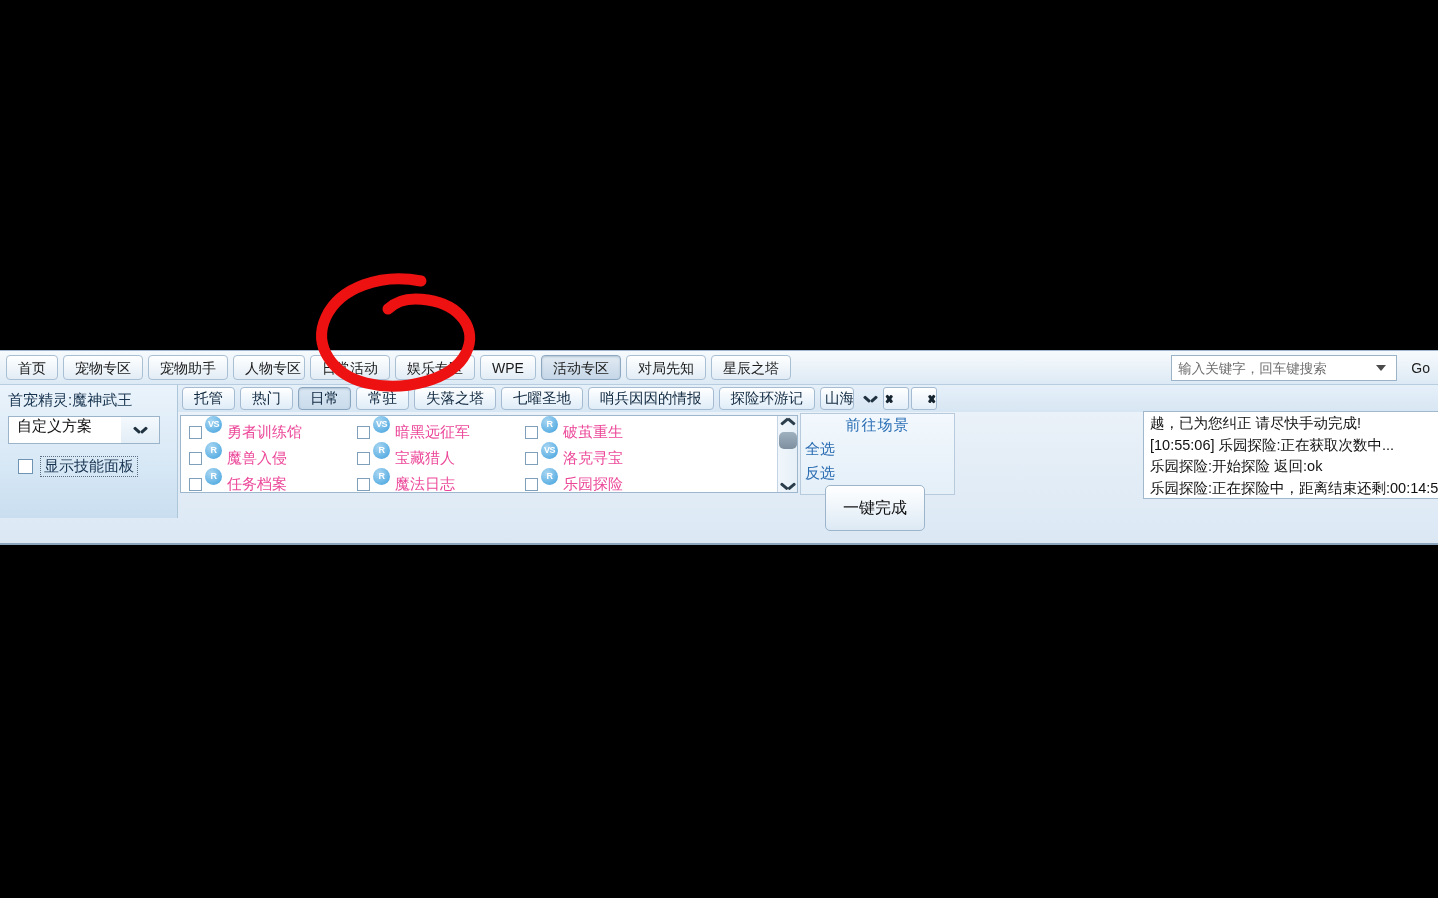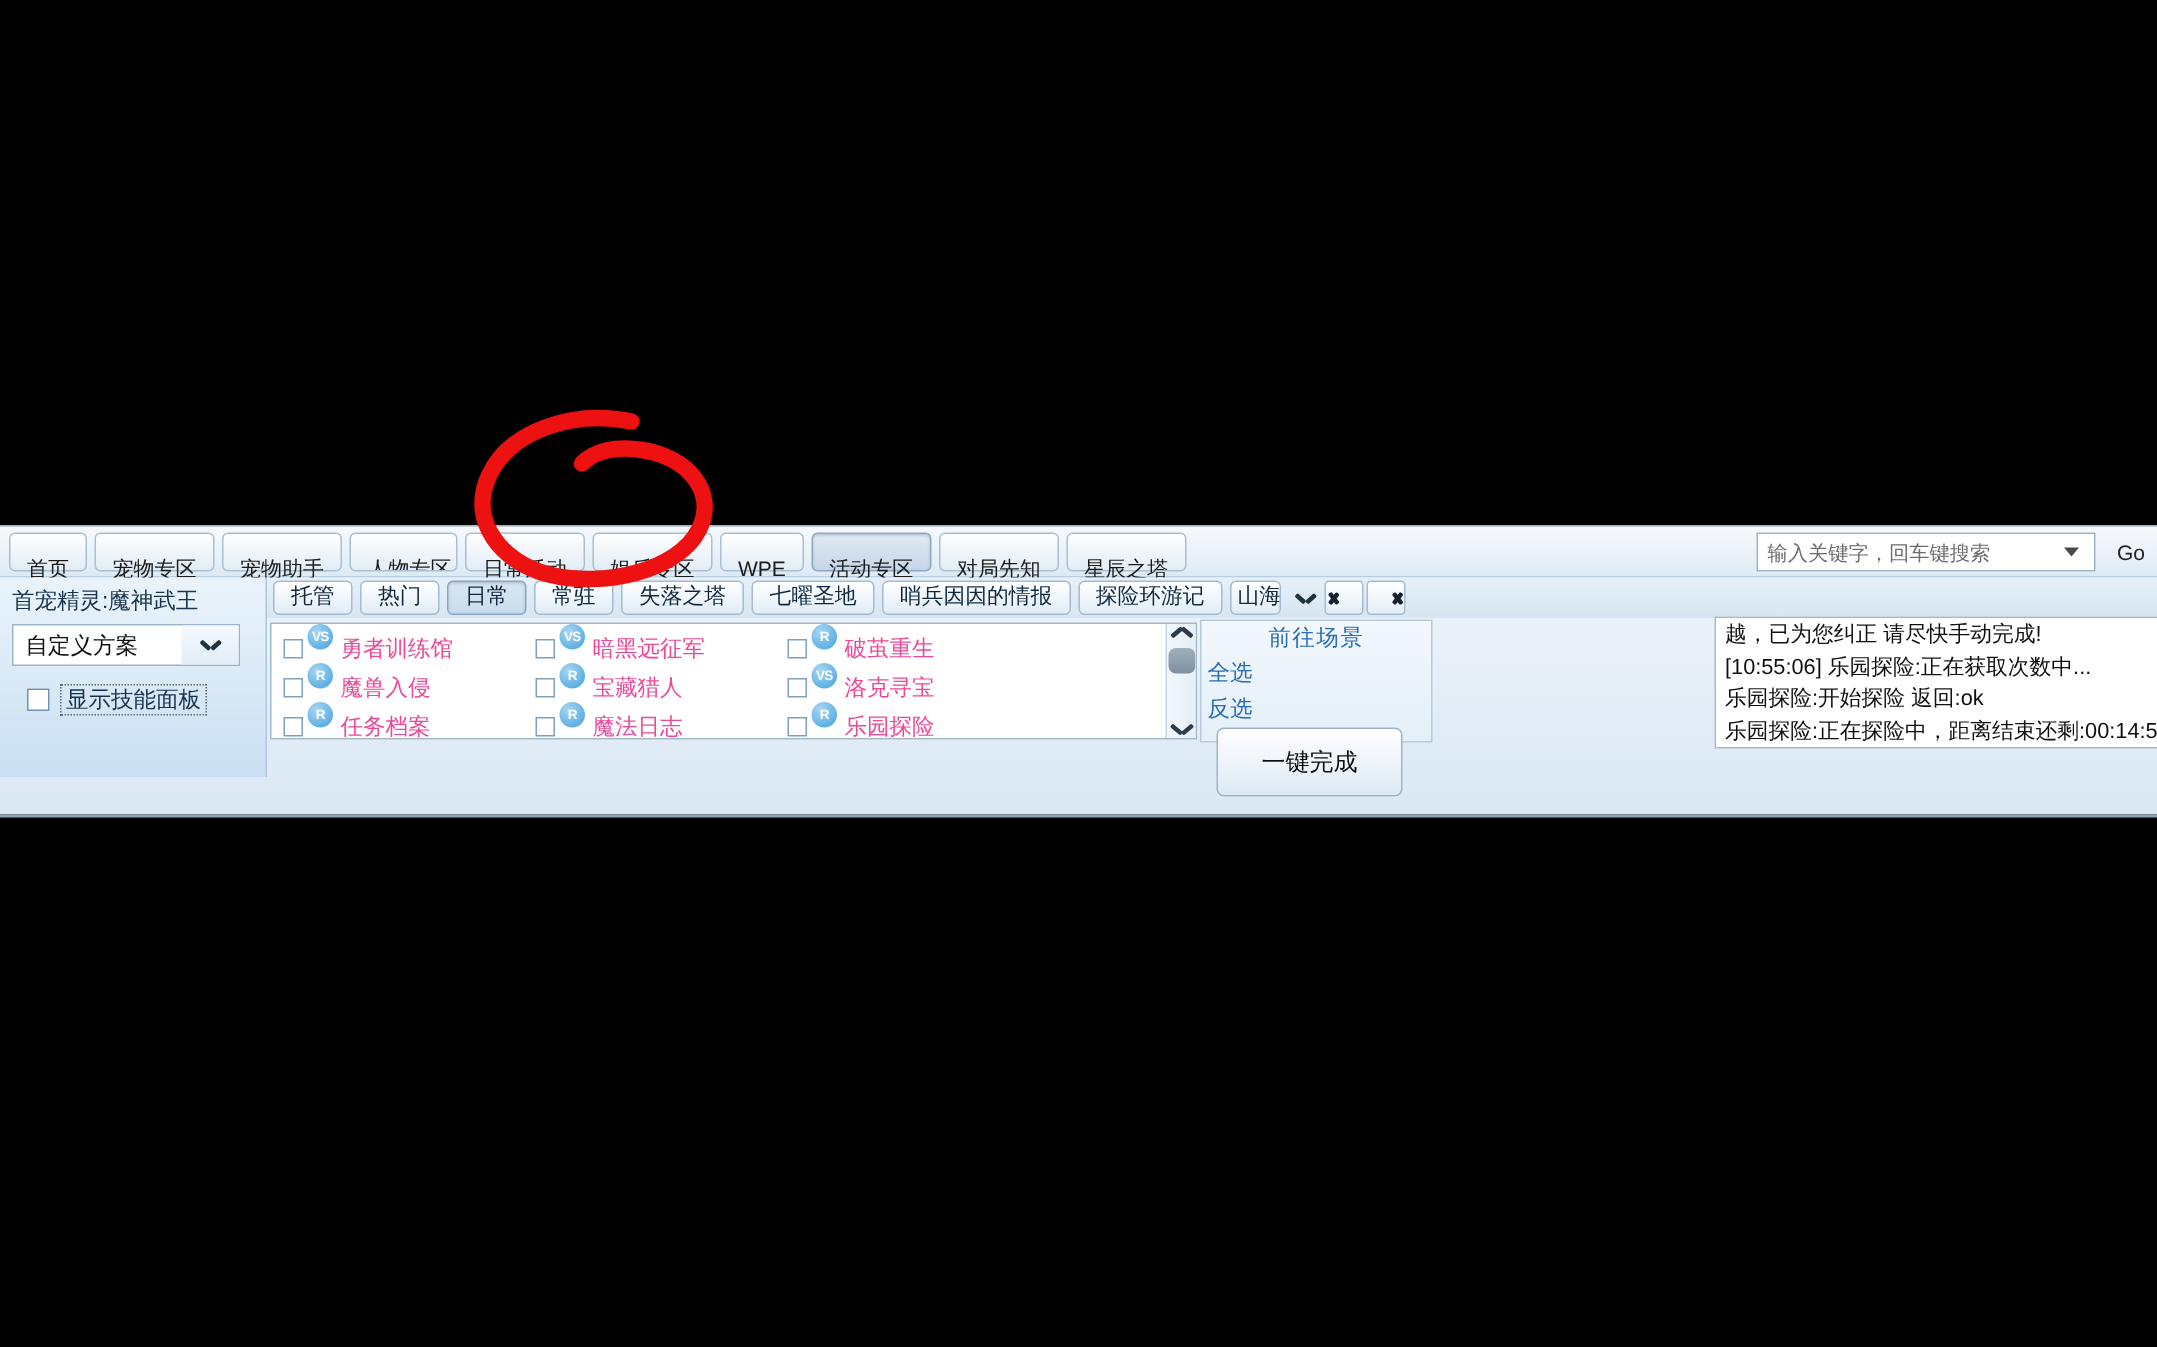--- a/index.html
+++ b/index.html
@@ -21,21 +21,21 @@
 
   
   #tabbar1 {
     position: relative; height: 34px; width: 100%;
     background: linear-gradient(180deg,#f6fafd 0%,#e9f1f8 55%,#dceaf5 100%);
     border-bottom: 1px solid #b9cde0;
     display: flex; align-items: center; padding-left: 6px;
   }
   .tab1 {
     height: 25px; line-height: 23px;
-    padding: 12px 11px; margin-right: 5px;
+    padding: 1px 11px; margin-right: 5px;
     font-size: 14px; color: #1b1b1b; white-space: nowrap;
     background: linear-gradient(180deg,#ffffff 0%,#f2f7fb 45%,#e2ecf5 100%);
     border: 1px solid #a9bfd4; border-radius: 4px;
     box-shadow: inset 0 1px 0 #fff;
     cursor: default;
   }
   .tab1.active {
     background: linear-gradient(180deg,#e2ebf3 0%,#d3e0ed 50%,#c6d7e8 100%);
     border-color: #8ea8c2;
     box-shadow: inset 0 1px 2px rgba(90,120,150,.35);
@@ -94,21 +94,21 @@
   #sidebar {
     width: 178px; flex: 0 0 178px;
     background: linear-gradient(180deg,#eaf3fb 0%,#d9e9f6 55%,#c9def0 100%);
     border-right: 1px solid #aec6da;
     padding: 6px 8px 0 8px;
   }
   #petname { font-size: 15px; color: #18344f; margin-bottom: 6px; white-space: nowrap; }
   #planselect {
     position: relative; height: 28px; width: 152px;
     background: #fff; border: 1px solid #9bb4c9;
-    display: flex; align-items: center; padding-left: 8px;
+    display: flex; align-items: flex-start; padding-left: 8px;
     font-size: 15px; color: #111; cursor: default;
   }
   #planselect .arrowbox {
     position: absolute; right: 0; top: 0; width: 38px; height: 26px;
     background: linear-gradient(180deg,#f4f9fd,#e2edf6);
     display: flex; align-items: center; justify-content: center;
   }
   .chev { width: 13px; height: 8px; position: relative; }
   .chev::before, .chev::after {
     content: ""; position: absolute; top: 0; width: 8px; height: 3px;
@@ -215,21 +215,21 @@
     border: 1px solid #b7cbdd;
   }
   #goscene {
     text-align: center; font-size: 15px; color: #2b6fb5;
     margin-top: 2px; letter-spacing: 1px;
   }
   #actrow { display: flex; align-items: flex-start; padding: 2px 0 0 4px; flex-direction: column; }
   #sellinks { display: flex; flex-direction: column; }
   .sellink { font-size: 15px; color: #2a6cb2; line-height: 24px; cursor: default; }
   #onekey {
-    margin-left: 6px; width: 124px; height: 46px;
+    margin-left: 20px; width: 100px; height: 46px;
     background: linear-gradient(180deg,#ffffff 0%,#f0f6fb 45%,#dce9f4 100%);
     border: 1px solid #9db5cb; border-radius: 5px;
     display: flex; align-items: center; justify-content: center;
     font-size: 16px; color: #0d0d0d; cursor: default;
   }
 
   
   #logwrap {
     position: absolute; left: 965px; top: 26px; width: 470px; height: 88px;
     background: #fff; border: 1px solid #a2b9cd;

